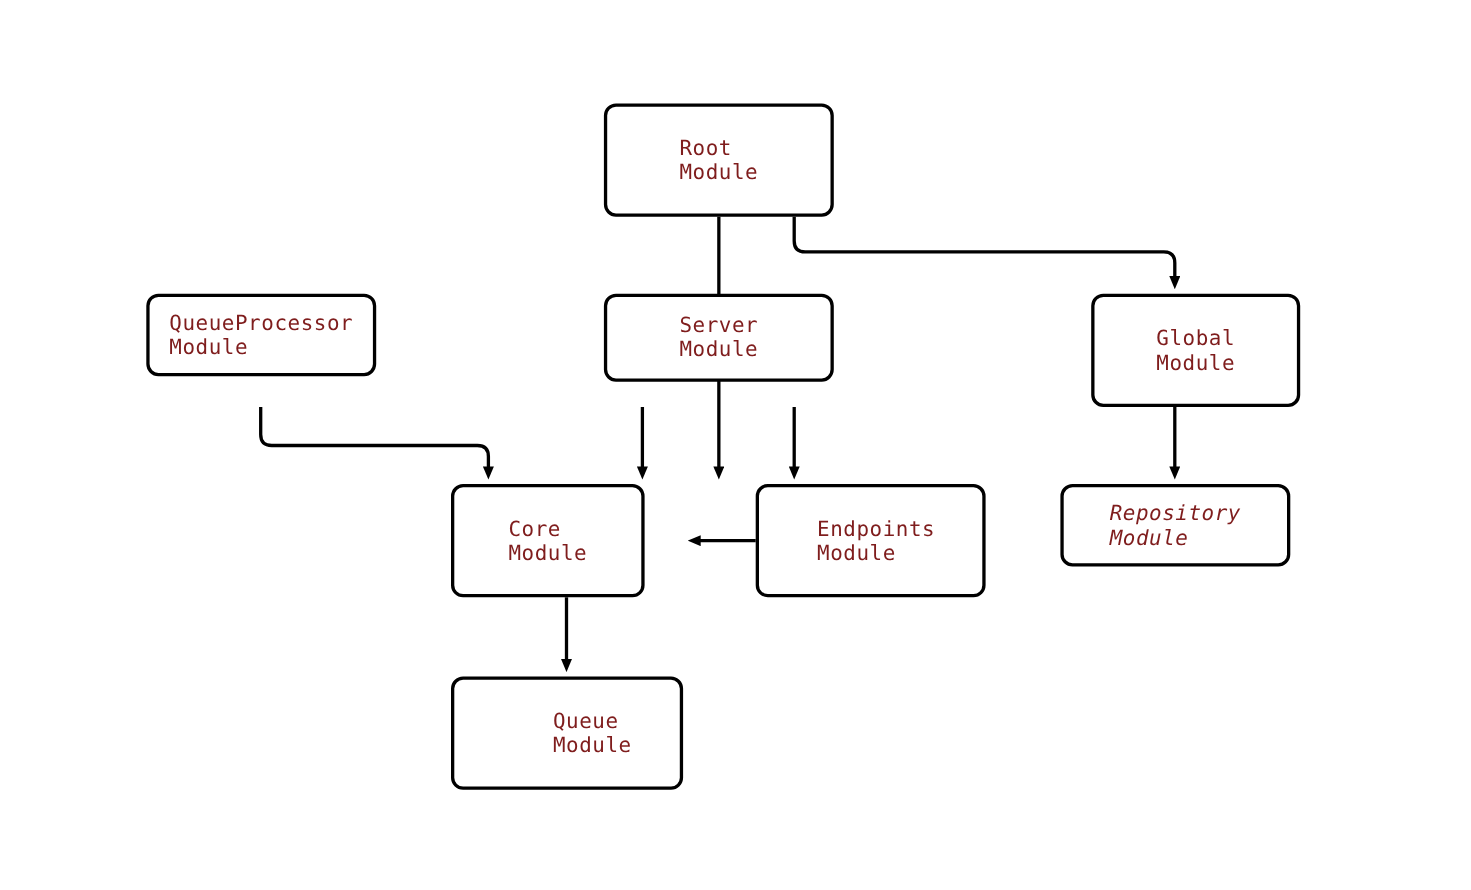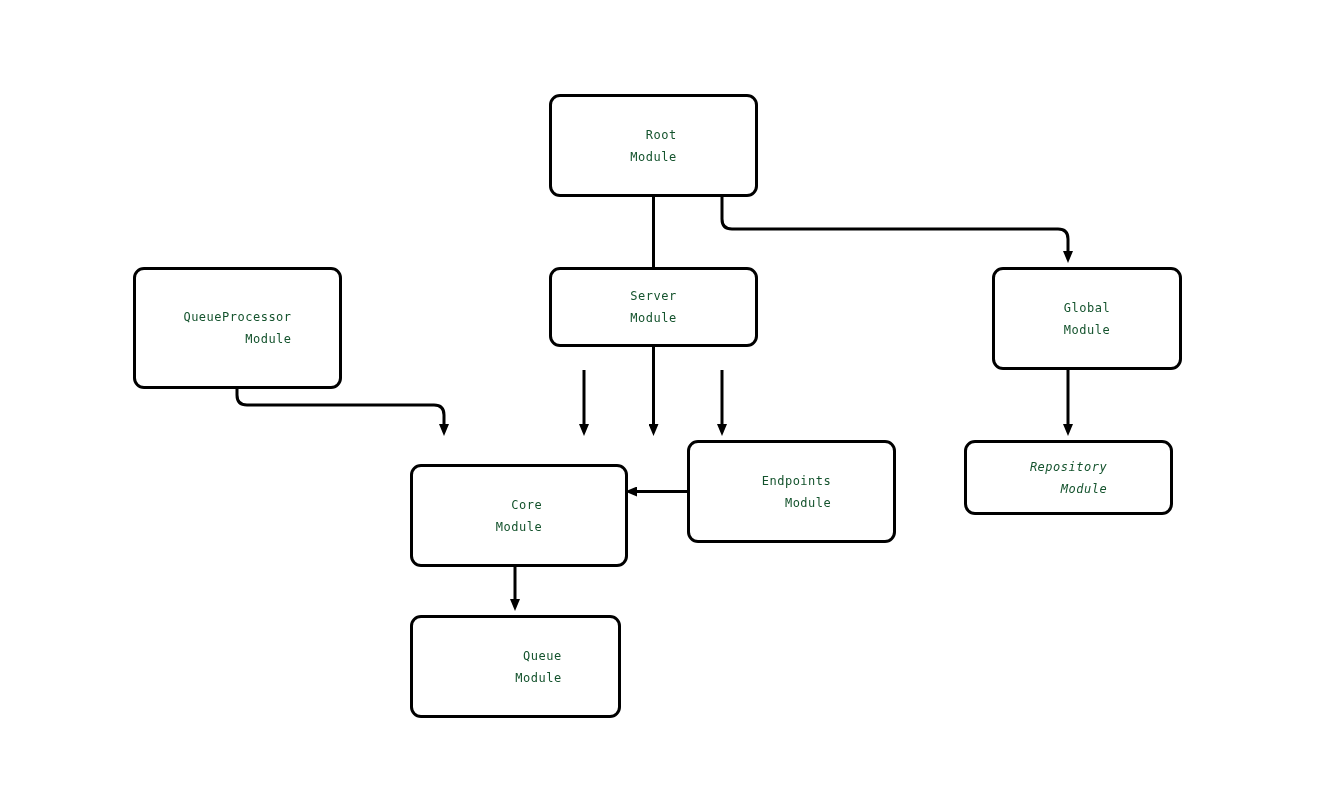--- a/index.html
+++ b/index.html
@@ -33,23 +33,23 @@
     background: #ffffff;
     border: 3px solid #000000;
     border-radius: 11px;
     display: flex;
     flex-direction: column;
     align-items: center;
     justify-content: center;
     z-index: 2;
   }
   .node-label {
-    text-align: right;
-    color: #14532d;
-    font-size: 12px;
+    text-align: left;
+    color: #7f1d1d;
+    font-size: 19px;
     line-height: 22px;
     letter-spacing: 0.5px;
     white-space: pre;
     font-weight: 400;
   }
 </style>
 </head>
 <body>
 
 <div id="diagram-canvas">
@@ -92,36 +92,36 @@
     <g>
       <path d="M 515 543 L 515 600" fill="none" stroke="#000000" stroke-width="3" marker-end="url(#arrow-down)"></path>
     </g>
   </svg>
 
   <div class="node" style="left:549px; top:94px; width:209px; height:103px;">
     <div class="node-label">Root
 Module</div>
   </div>
 
-  <div class="node" style="left:133px; top:267px; width:209px; height:122px;">
+  <div class="node" style="left:133px; top:267px; width:209px; height:75px;">
     <div class="node-label">QueueProcessor
 Module</div>
   </div>
 
   <div class="node" style="left:549px; top:267px; width:209px; height:80px;">
     <div class="node-label">Server
 Module</div>
   </div>
 
   <div class="node" style="left:992px; top:267px; width:190px; height:103px;">
     <div class="node-label">Global
 Module</div>
   </div>
 
-  <div class="node" style="left:410px; top:464px; width:218px; height:103px;">
+  <div class="node" style="left:410px; top:440px; width:176px; height:103px;">
     <div class="node-label">Core
 Module</div>
   </div>
 
   <div class="node" style="left:687px; top:440px; width:209px; height:103px;padding-left:10px;">
     <div class="node-label">Endpoints
 Module</div>
   </div>
 
   <div class="node" style="left:964px; top:440px; width:209px; height:75px;font-style:italic;">

